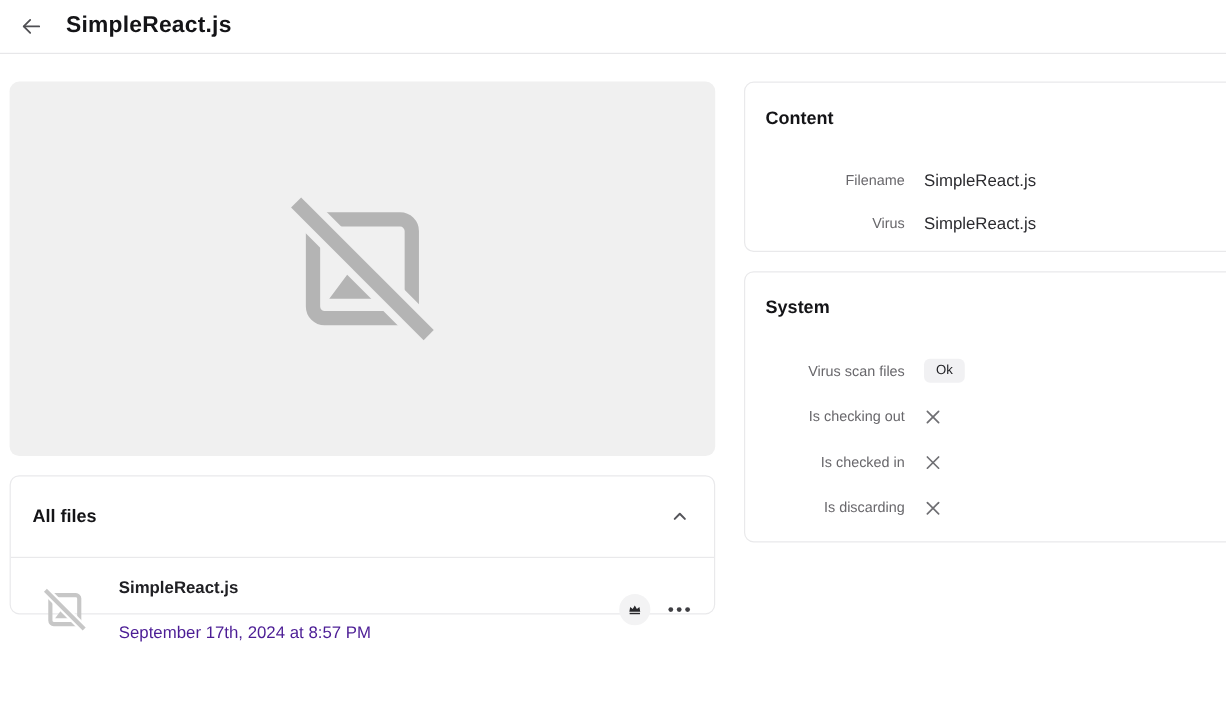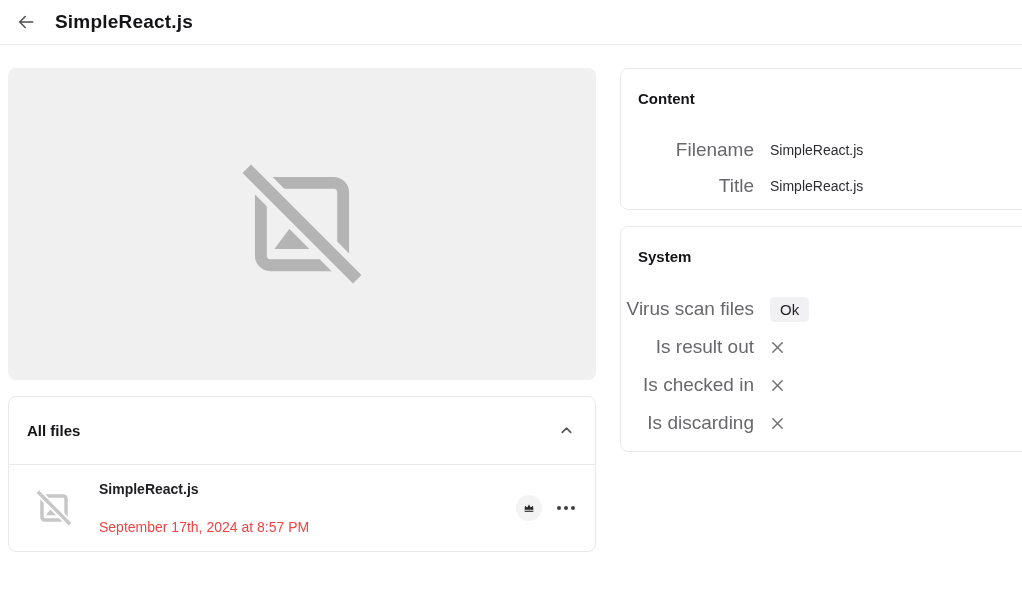--- a/index.html
+++ b/index.html
@@ -46,42 +46,42 @@
 
   
   .preview {
     height: 312px; border-radius: 8px;
     background: #f0f0f0;
     display: grid; place-items: center;
     color: #b4b4b4;
   }
 
   
-  .files-panel { height: 156px; }
+  .files-panel { height: 116px; }
   .files-header {
     height: 68px;
     display: flex; align-items: center; justify-content: space-between;
     padding: 0 19px 0 18px;
     border-bottom: 1px solid #e9e9eb;
   }
   .files-header h2 { margin: 0; font-size: 15px; font-weight: bold; color: #141417; }
   .collapse-btn {
     background: none; border: none; padding: 2px; cursor: pointer;
     color: #55555a; display: grid; place-items: center;
   }
   .file-row {
     height: 86px;
     display: flex; align-items: center;
     padding: 0 18px 0 26px;
     cursor: pointer;
   }
   .file-icon { color: #c7c7c7; flex: 0 0 auto; display: flex; }
   .file-meta { margin-left: 26px; flex: 1 1 auto; min-width: 0; }
   .file-name { font-size: 14px; font-weight: bold; color: #202024; }
-  .file-date { font-size: 14px; color: #ef4444; margin-top: 22px; }
+  .file-date { font-size: 14px; color: #4c1d95; margin-top: 22px; }
   .row-actions { display: flex; align-items: center; gap: 13px; }
   .chip {
     width: 26px; height: 26px; border-radius: 50%;
     background: #f3f3f4; color: #28282b;
     display: grid; place-items: center;
   }
   .dots-btn {
     background: none; border: none; cursor: pointer;
     display: flex; gap: 3px; padding: 6px 2px;
   }
@@ -92,28 +92,28 @@
   .system-panel  { height: 226px; }
   .panel-heading {
     margin: 21px 20px 0 17px;
     font-size: 15px; font-weight: bold; color: #141417;
   }
   .prop-rows { margin-top: 25px; }
   .prop-row { display: flex; align-items: center; min-height: 36px; }
   .system-panel .prop-row { min-height: 38px; }
   .prop-label {
     flex: 0 0 133px; text-align: right;
-    font-size: 19px; color: #68676b;
+    font-size: 12px; color: #68676b;
   }
   .prop-value { margin-left: 16px; font-size: 14px; color: #2c2c30; }
   .badge {
     margin-left: 16px;
     background: #f1f1f3; border-radius: 5px;
     padding: 4px 10px;
-    font-size: 15px; color: #232327;
+    font-size: 11px; color: #232327;
   }
   .x-wrap { margin-left: 16px; display: flex; color: #6f6f73; }
 </style>
 </head>
 <body>
 
 <header class="app-header">
   <button class="back-btn" aria-label="Back">
     <span style="display:flex">
       <svg viewBox="0 0 24 24" width="20" height="20" fill="none" stroke="currentColor" stroke-width="1.8" stroke-linecap="round" stroke-linejoin="round">
@@ -188,35 +188,35 @@
   <div class="right-col">
 
     <section class="panel content-panel">
       <h2 class="panel-heading">Content</h2>
       <div class="prop-rows">
         <div class="prop-row">
           <span class="prop-label">Filename</span>
           <span class="prop-value">SimpleReact.js</span>
         </div>
         <div class="prop-row">
-          <span class="prop-label">Title</span>
+          <span class="prop-label">Virus</span>
           <span class="prop-value">SimpleReact.js</span>
         </div>
       </div>
     </section>
 
     <section class="panel system-panel">
       <h2 class="panel-heading">System</h2>
       <div class="prop-rows">
         <div class="prop-row">
           <span class="prop-label">Virus scan files</span>
           <span class="badge">Ok</span>
         </div>
         <div class="prop-row">
-          <span class="prop-label">Is result out</span>
+          <span class="prop-label">Is checking out</span>
           <span class="x-wrap">
             <svg viewBox="0 0 16 16" width="15" height="15" fill="none" stroke="currentColor" stroke-width="1.5" stroke-linecap="round">
               <line x1="3" y1="3" x2="13" y2="13"></line>
                 <line x1="13" y1="3" x2="3" y2="13"></line>
             </svg>
           </span>
         </div>
         <div class="prop-row">
           <span class="prop-label">Is checked in</span>
           <span class="x-wrap">

